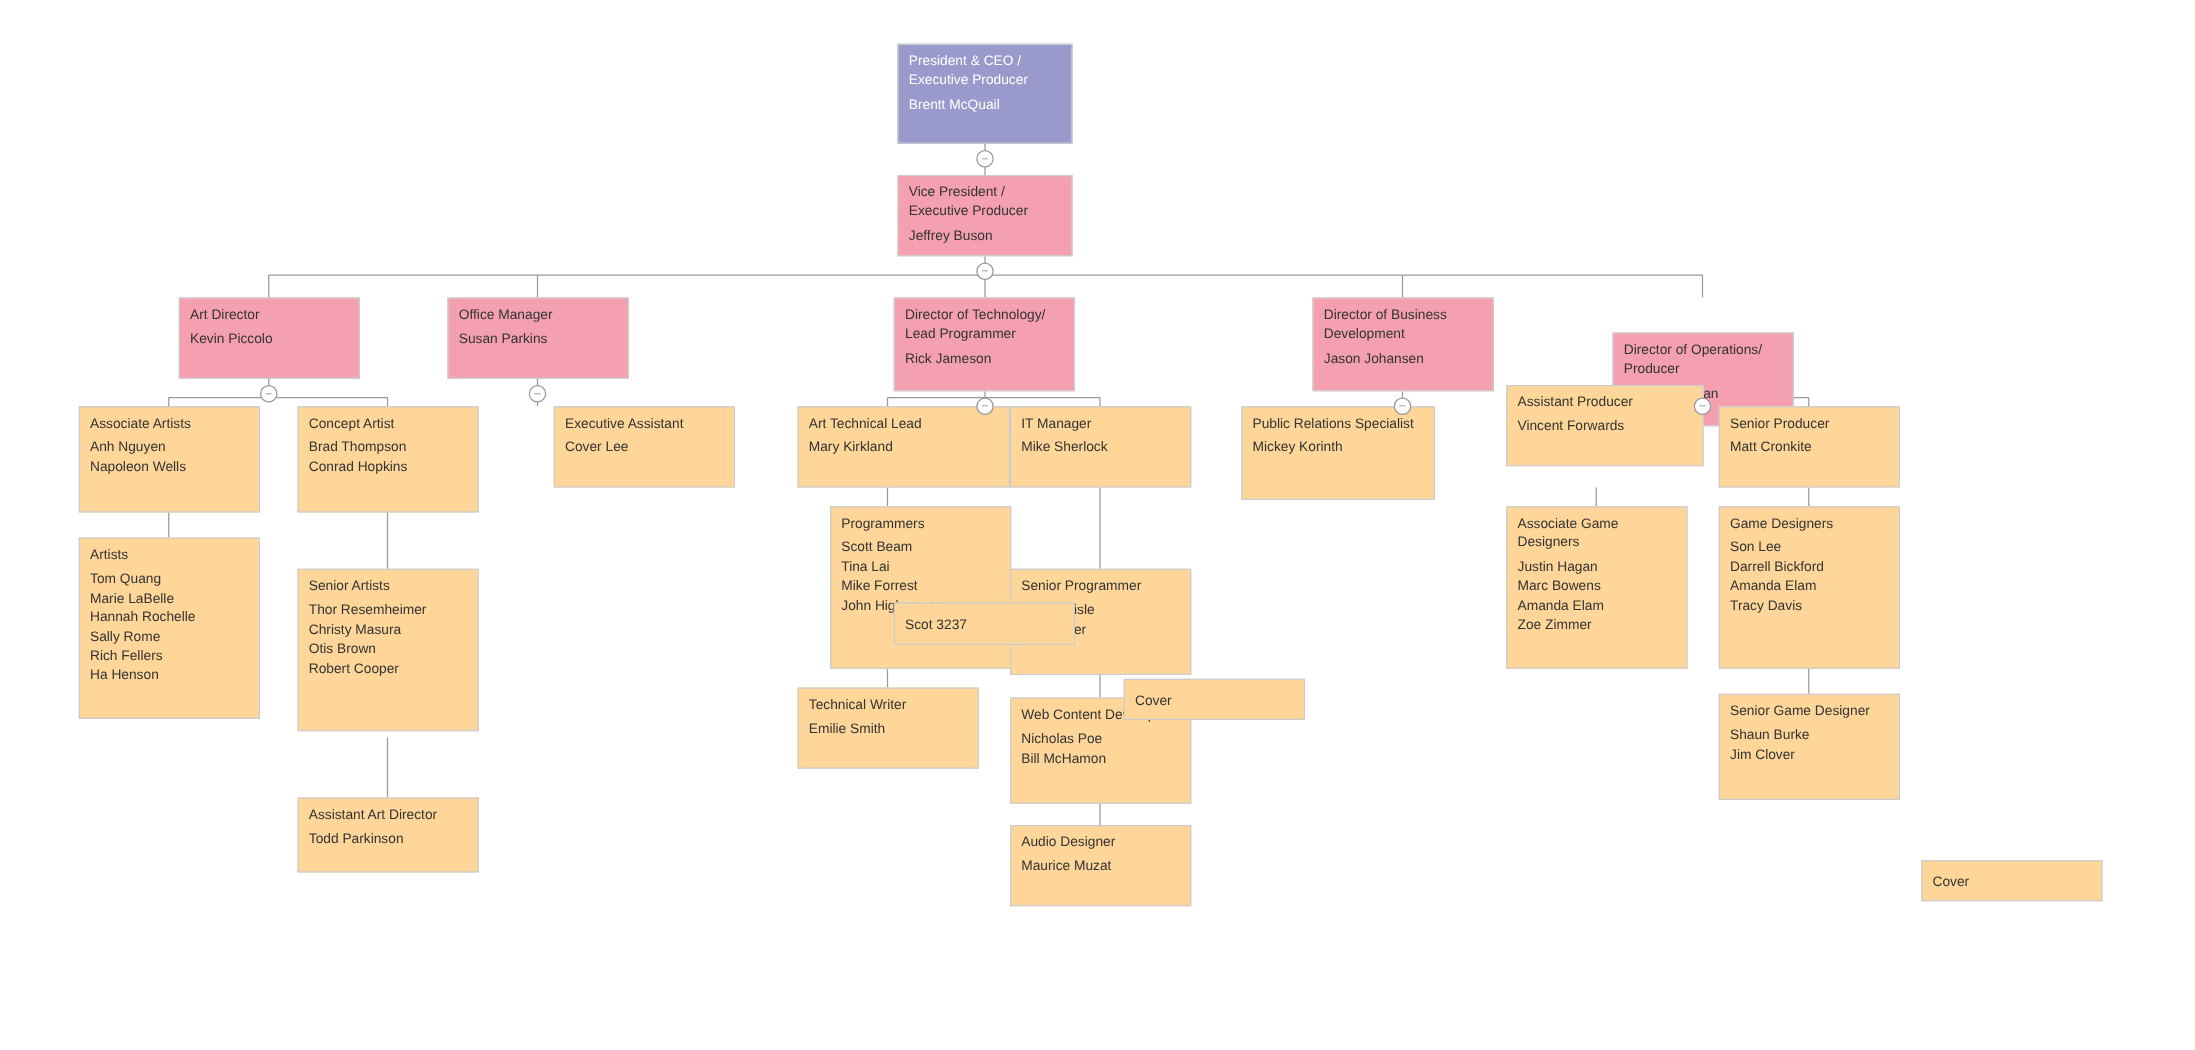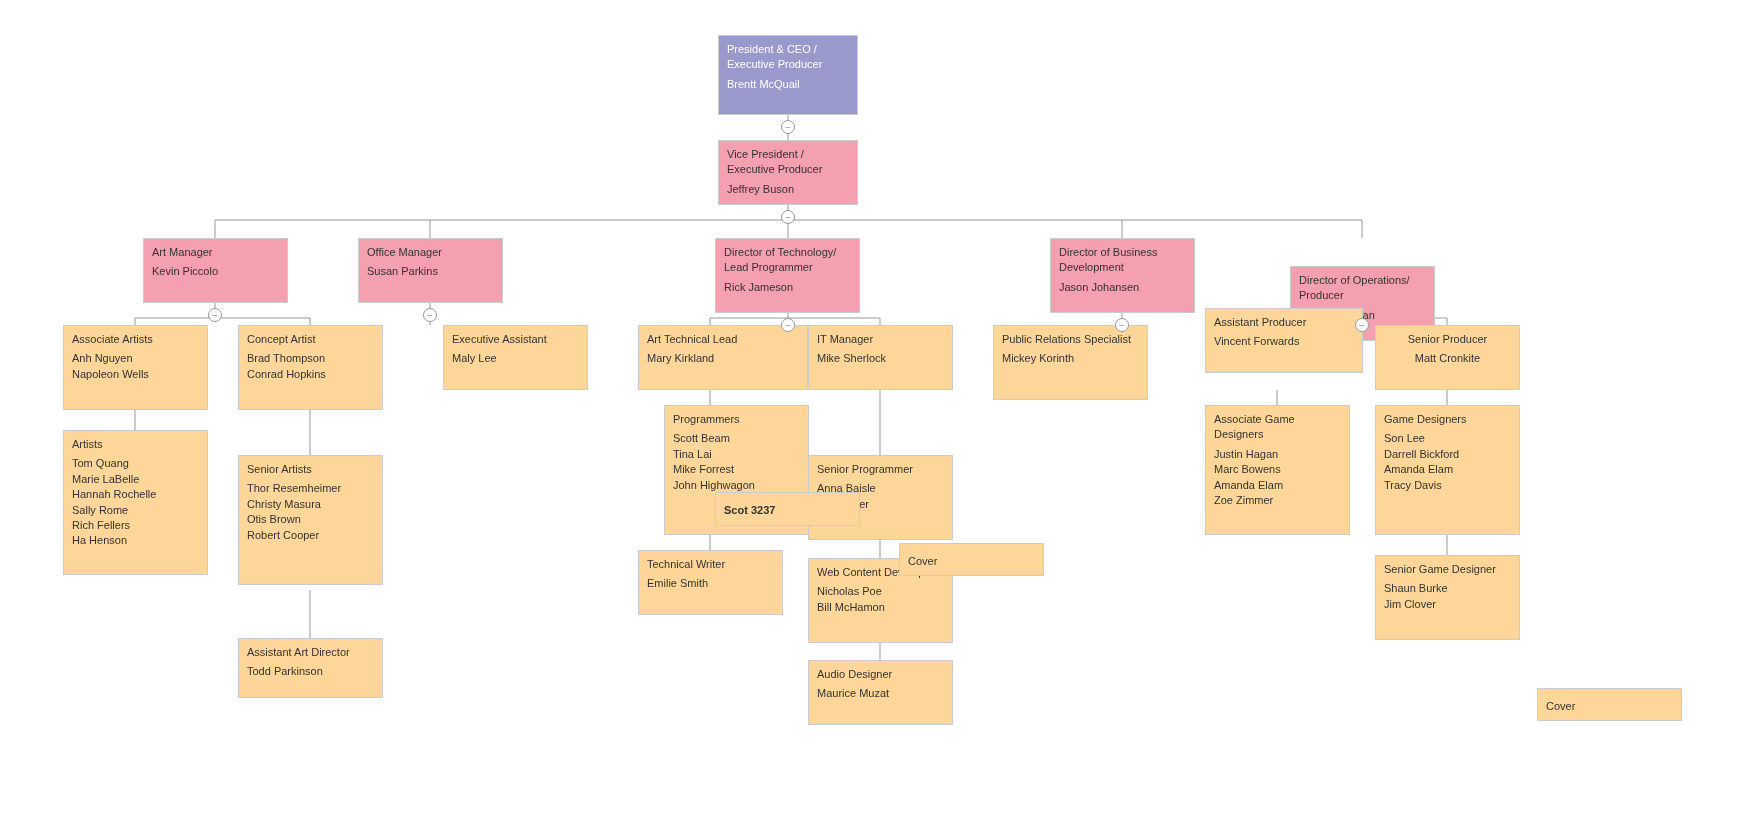--- a/index.html
+++ b/index.html
@@ -124,21 +124,21 @@
     <div class="node-title">President &amp; CEO / Executive Producer</div>
     <div class="node-name">Brentt McQuail</div>
   </div>
 
   <div class="node pink" style="left:718px;top:140px;width:140px;min-height:65px;">
     <div class="node-title">Vice President / Executive Producer</div>
     <div class="node-name">Jeffrey Buson</div>
   </div>
 
   <div class="node pink" style="left:143px;top:238px;width:145px;min-height:65px;">
-    <div class="node-title">Art Manager</div>
+    <div class="node-title">Art Director</div>
     <div class="node-name">Kevin Piccolo</div>
   </div>
 
   <div class="node pink" style="left:358px;top:238px;width:145px;min-height:65px;">
     <div class="node-title">Office Manager</div>
     <div class="node-name">Susan Parkins</div>
   </div>
 
   <div class="node pink" style="left:715px;top:238px;width:145px;min-height:75px;">
     <div class="node-title">Director of Technology/ Lead Programmer</div>
@@ -175,21 +175,21 @@
     <div class="node-name">Thor Resemheimer<br>Christy Masura<br>Otis Brown<br>Robert Cooper</div>
   </div>
 
   <div class="node orange" style="left:238px;top:638px;width:145px;min-height:60px;">
     <div class="node-title">Assistant Art Director</div>
     <div class="node-name">Todd Parkinson</div>
   </div>
 
   <div class="node orange" style="left:443px;top:325px;width:145px;min-height:65px;">
     <div class="node-title">Executive Assistant</div>
-    <div class="node-name">Maly Lee</div>
+    <div class="node-name">Cover Lee</div>
   </div>
 
   <div class="node orange" style="left:638px;top:325px;width:170px;min-height:65px;">
     <div class="node-title">Art Technical Lead</div>
     <div class="node-name">Mary Kirkland</div>
   </div>
 
   <div class="node orange" style="left:664px;top:405px;width:145px;min-height:130px;">
     <div class="node-title">Programmers</div>
     <div class="node-name">Scott Beam<br>Tina Lai<br>Mike Forrest<br>John Highwagon</div>
@@ -228,36 +228,36 @@
   <div class="node orange" style="left:1205px;top:308px;width:158px;min-height:65px;">
     <div class="node-title">Assistant Producer</div>
     <div class="node-name">Vincent Forwards</div>
   </div>
 
   <div class="node orange" style="left:1205px;top:405px;width:145px;min-height:130px;">
     <div class="node-title">Associate Game Designers</div>
     <div class="node-name">Justin Hagan<br>Marc Bowens<br>Amanda Elam<br>Zoe Zimmer</div>
   </div>
 
-  <div class="node orange" style="left:1375px;top:325px;width:145px;min-height:65px;text-align:center;">
+  <div class="node orange" style="left:1375px;top:325px;width:145px;min-height:65px;">
     <div class="node-title">Senior Producer</div>
     <div class="node-name">Matt Cronkite</div>
   </div>
 
   <div class="node orange" style="left:1375px;top:405px;width:145px;min-height:130px;">
     <div class="node-title">Game Designers</div>
     <div class="node-name">Son Lee<br>Darrell Bickford<br>Amanda Elam<br>Tracy Davis</div>
   </div>
 
   <div class="node orange" style="left:1375px;top:555px;width:145px;min-height:85px;">
     <div class="node-title">Senior Game Designer</div>
     <div class="node-name">Shaun Burke<br>Jim Clover</div>
   </div>
 
-  <div class="node orange" style="left:715px;top:492px;width:145px;min-height:34px;font-weight:bold;">
+  <div class="node orange" style="left:715px;top:482px;width:145px;min-height:34px;">
     <div class="node-name">Scot 3237</div>
   </div>
 
   <div class="node orange" style="left:899px;top:543px;width:145px;min-height:33px;">
     <div class="node-name">Cover</div>
   </div>
 
   <div class="node orange" style="left:1537px;top:688px;width:145px;min-height:31px;">
     <div class="node-name">Cover</div>
   </div>

